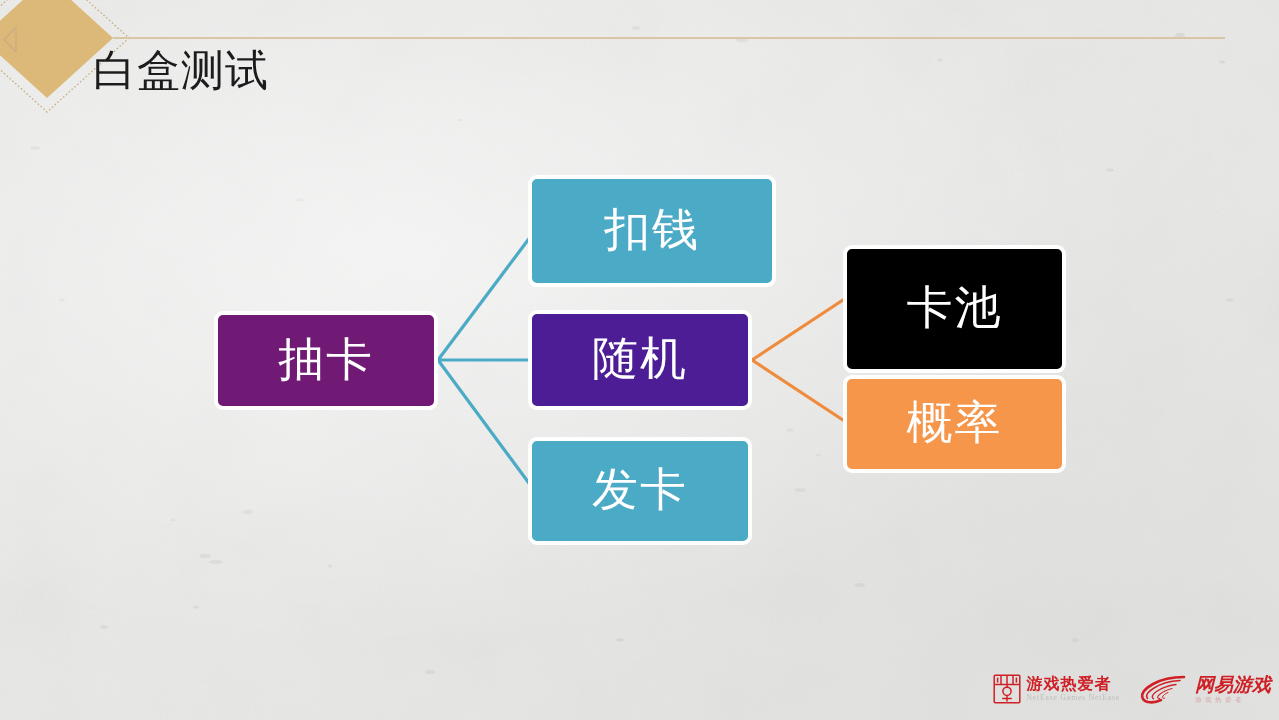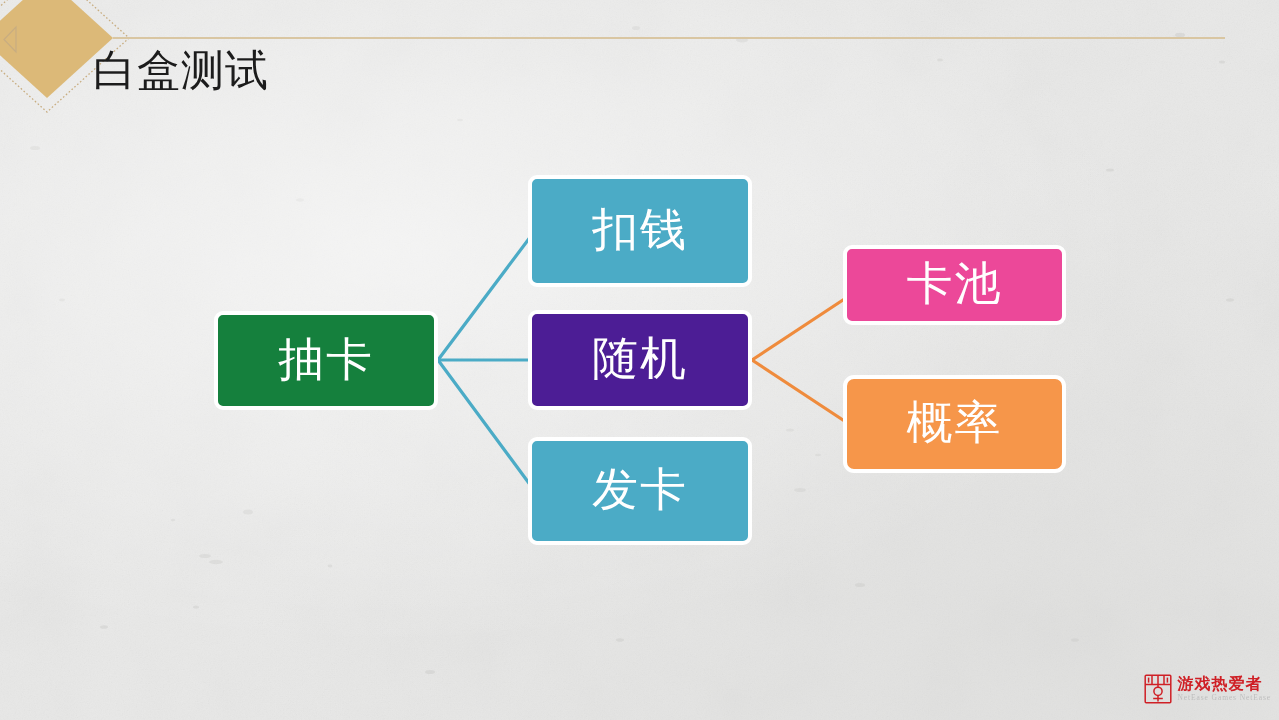--- a/index.html
+++ b/index.html
@@ -217,41 +217,41 @@
     <svg id="connectors" viewBox="0 0 1279 720" xmlns="http://www.w3.org/2000/svg">
 
       <line x1="438" y1="360" x2="534" y2="232" stroke="#4babc6" stroke-width="3.2" stroke-linecap="round"></line>
       <line x1="438" y1="360" x2="534" y2="360" stroke="#4babc6" stroke-width="3.2" stroke-linecap="round"></line>
       <line x1="438" y1="360" x2="534" y2="490" stroke="#4babc6" stroke-width="3.2" stroke-linecap="round"></line>
 
       <line x1="752" y1="360" x2="849" y2="296" stroke="#ef8b3c" stroke-width="3.2" stroke-linecap="round"></line>
       <line x1="752" y1="360" x2="849" y2="424" stroke="#ef8b3c" stroke-width="3.2" stroke-linecap="round"></line>
     </svg>
 
-    <div class="node" style="left:214px; top:311px; width:224px; height:99px; background:#15803d;">
+    <div class="node" style="left:214px; top:311px; width:224px; height:99px; background:#701a75;">
       <span class="node-label">抽卡</span>
     </div>
 
-    <div class="node" style="left:528px; top:175px; width:224px; height:112px; background:#4babc6;">
+    <div class="node" style="left:528px; top:175px; width:248px; height:112px; background:#4babc6;">
       <span class="node-label">扣钱</span>
     </div>
 
     <div class="node" style="left:528px; top:310px; width:224px; height:100px; background:#4c1d95;">
       <span class="node-label">随机</span>
     </div>
 
     <div class="node" style="left:528px; top:437px; width:224px; height:108px; background:#4babc6;">
       <span class="node-label">发卡</span>
     </div>
 
-    <div class="node" style="left:843px; top:245px; width:223px; height:80px; background:#ec4899;">
+    <div class="node" style="left:843px; top:245px; width:223px; height:128px; background:#000000;">
       <span class="node-label">卡池</span>
     </div>
 
-    <div class="node" style="left:843px; top:375px; width:223px; height:98px; background:#f6964a;border-radius:11px;">
+    <div class="node" style="left:843px; top:375px; width:223px; height:98px; background:#f6964a;">
       <span class="node-label">概率</span>
     </div>
   </div>
 
   <div id="footer-logos">
 
     <div class="logo-block">
       <svg class="logo-mark" width="30" height="32" viewBox="0 0 30 32" xmlns="http://www.w3.org/2000/svg">
         <g stroke="#cf2026" fill="none" stroke-width="1.5">
           <rect x="2.2" y="2.2" width="25.6" height="27.6" rx="1"></rect>
@@ -266,16 +266,31 @@
           <line x1="10.2" y1="25.5" x2="19.8" y2="25.5"></line>
           <line x1="15" y1="11.5" x2="15" y2="14.2"></line>
         </g>
       </svg>
       <div class="logo-text-wrap">
         <div class="logo-cn">游戏热爱者</div>
         <div class="logo-en">NetEase Games NetEase</div>
       </div>
     </div>
 
+    <div class="logo-block">
+      <svg class="logo-mark" width="52" height="32" viewBox="0 0 52 32" xmlns="http://www.w3.org/2000/svg">
+        <g fill="none" stroke="#cf2026">
+          <path d="M46 4 C36 4 24 6 15 11 C7 15.5 2 21 5 26 C7.5 30 16 30.5 23 27" stroke-width="2.6" stroke-linecap="round"></path>
+          <path d="M42 7.5 C33 8 23 10.5 16 15 C10 18.5 7 22.5 9.5 25.5" stroke-width="1.5" stroke-linecap="round"></path>
+          <path d="M38 11.5 C31 12.5 23.5 15 18.5 18.5 C14.5 21.2 13 24 15.5 25.8" stroke-width="1.3" stroke-linecap="round"></path>
+          <path d="M34 15.5 C29 16.8 24.5 19 21.5 21.5 C19 23.6 19 25.4 21.5 25.6" stroke-width="1.1" stroke-linecap="round"></path>
+          <path d="M30 19.5 C27 20.8 25 22.4 24.5 24 C24.2 25.1 25.2 25.6 26.5 25.2" stroke-width="1" stroke-linecap="round"></path>
+        </g>
+      </svg>
+      <div class="logo-text-wrap">
+        <div class="logo-cn-big">网易游戏</div>
+        <div class="logo-sub-big">游戏热爱者</div>
+      </div>
+    </div>
 
   </div>
 
 </div>
 
 </body></html>

